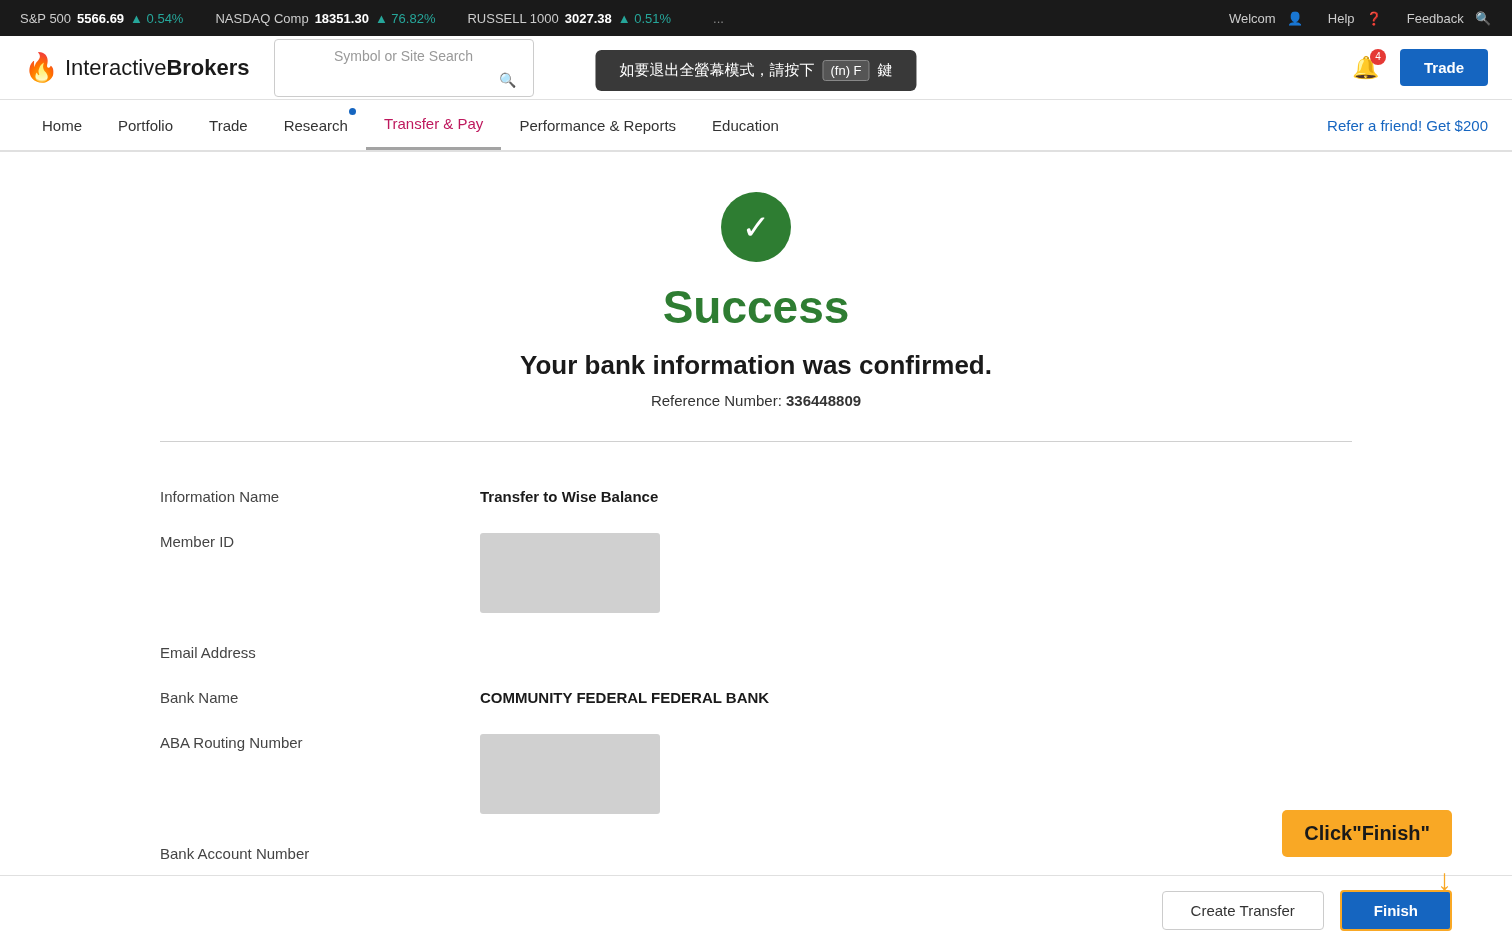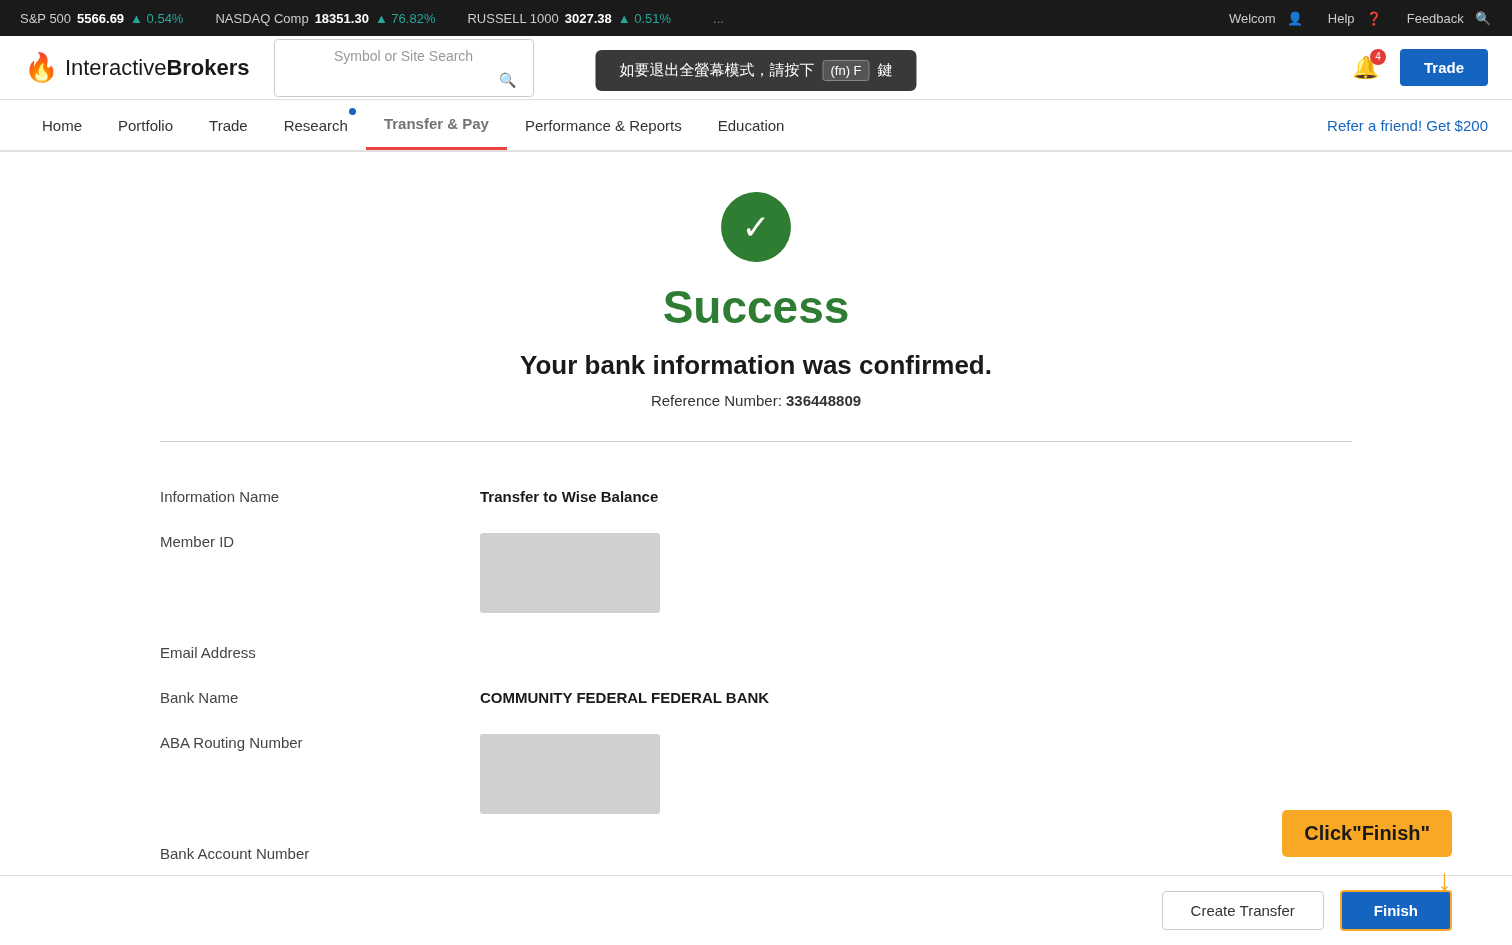--- a/index.html
+++ b/index.html
@@ -115,21 +115,21 @@
       display: flex;
       align-items: center;
       padding: 0 18px;
       font-size: 15px;
       color: #333;
       cursor: pointer;
       position: relative;
       white-space: nowrap;
       text-decoration: none;
     }
-    .nav-item.active { color: #737373; border-bottom: 3px solid #ef4444; font-weight: bold; }
+    .nav-item.active { color: #be185d; border-bottom: 3px solid #a3a3a3; }
     .nav-dot {
       width: 7px;
       height: 7px;
       background: #1565c0;
       border-radius: 50%;
       position: absolute;
       top: 8px;
       right: 10px;
     }
     .nav-refer { margin-left: auto; color: #1565c0; font-size: 15px; font-weight: 500; display: flex; align-items: center; }

